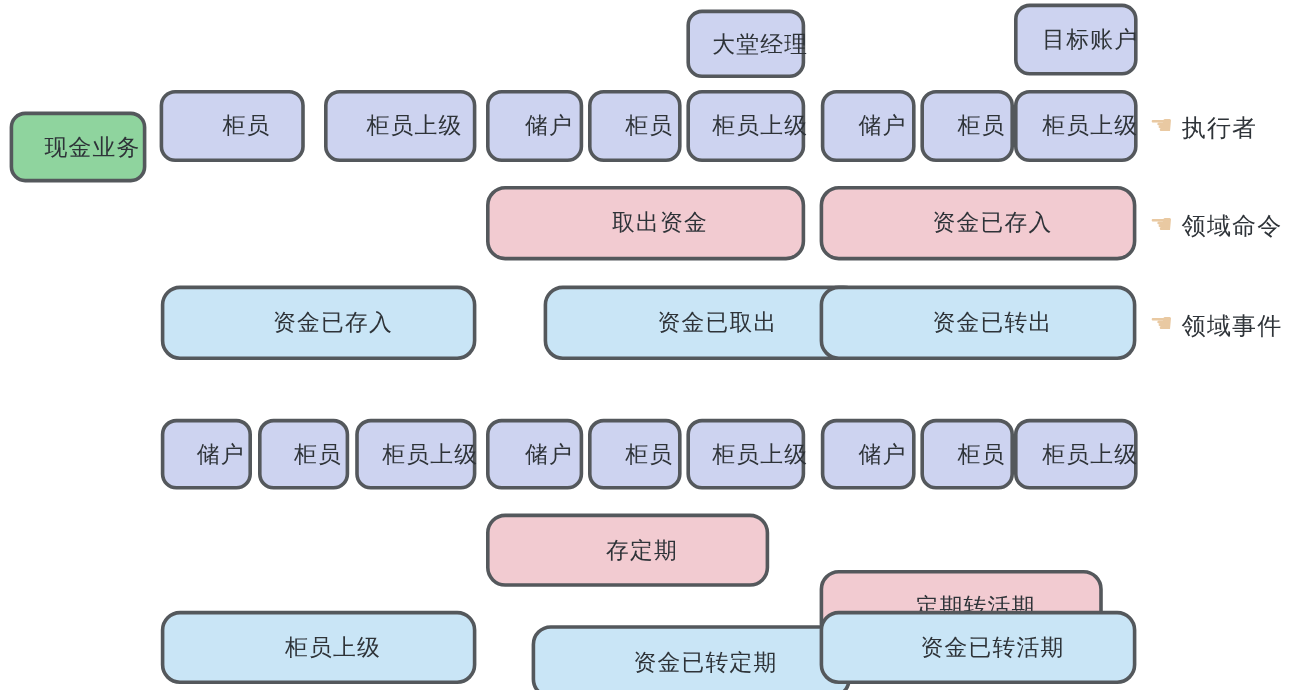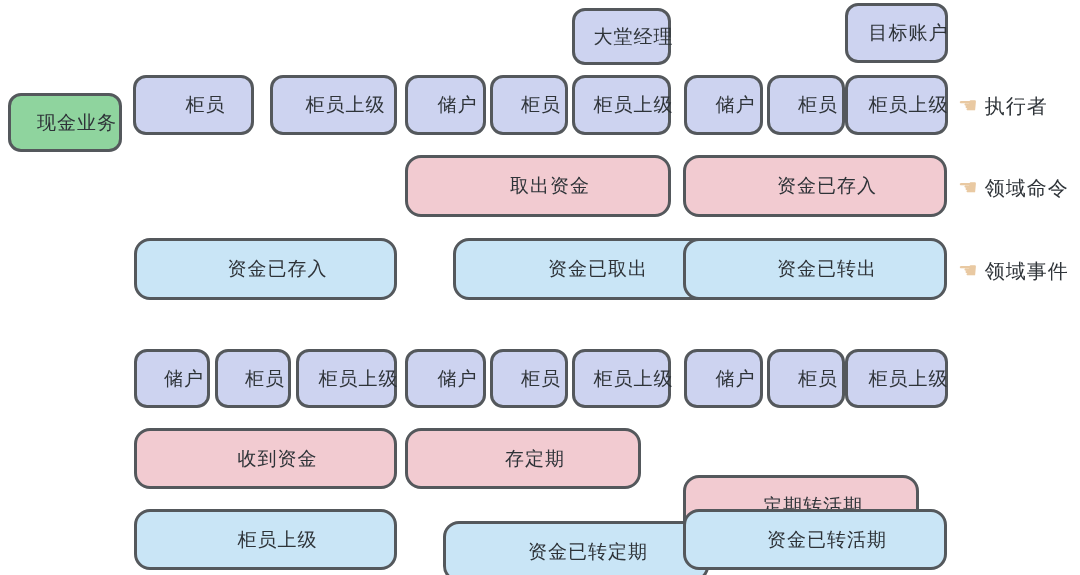--- a/index.html
+++ b/index.html
@@ -85,21 +85,20 @@
   <div class="box actor small" style="left:134px;top:349px;width:76px;height:59px;">储户</div>
   <div class="box actor small" style="left:215px;top:349px;width:76px;height:59px;">柜员</div>
   <div class="box actor small" style="left:296px;top:349px;width:101px;height:59px;">柜员上级</div>
   <div class="box actor small" style="left:405px;top:349px;width:81px;height:59px;">储户</div>
   <div class="box actor small" style="left:490px;top:349px;width:78px;height:59px;">柜员</div>
   <div class="box actor small" style="left:572px;top:349px;width:99px;height:59px;">柜员上级</div>
   <div class="box actor small" style="left:684px;top:349px;width:79px;height:59px;">储户</div>
   <div class="box actor small" style="left:767px;top:349px;width:78px;height:59px;">柜员</div>
   <div class="box actor small" style="left:845px;top:349px;width:103px;height:59px;">柜员上级</div>
 
-  <div class="box command" style="left:134px;top:428px;width:263px;height:61px;">收到资金</div>
   <div class="box command" style="left:405px;top:428px;width:236px;height:61px;">存定期</div>
   <div class="box command" style="left:683px;top:436px;width:236px;height:61px;margin-top:39px;">定期转活期</div>
 
   <div class="box event" style="left:134px;top:509px;width:263px;height:61px;">柜员上级</div>
   <div class="box event" style="left:405px;top:521px;width:266px;height:61px;margin-left:38px;">资金已转定期</div>
   <div class="box event" style="left:683px;top:509px;width:264px;height:61px;text-align:right;">资金已转活期</div>
 
   <div class="legend-row" style="left:958px;top:93px;">
     <span class="hand">☚</span>
     <span>执行者</span>

